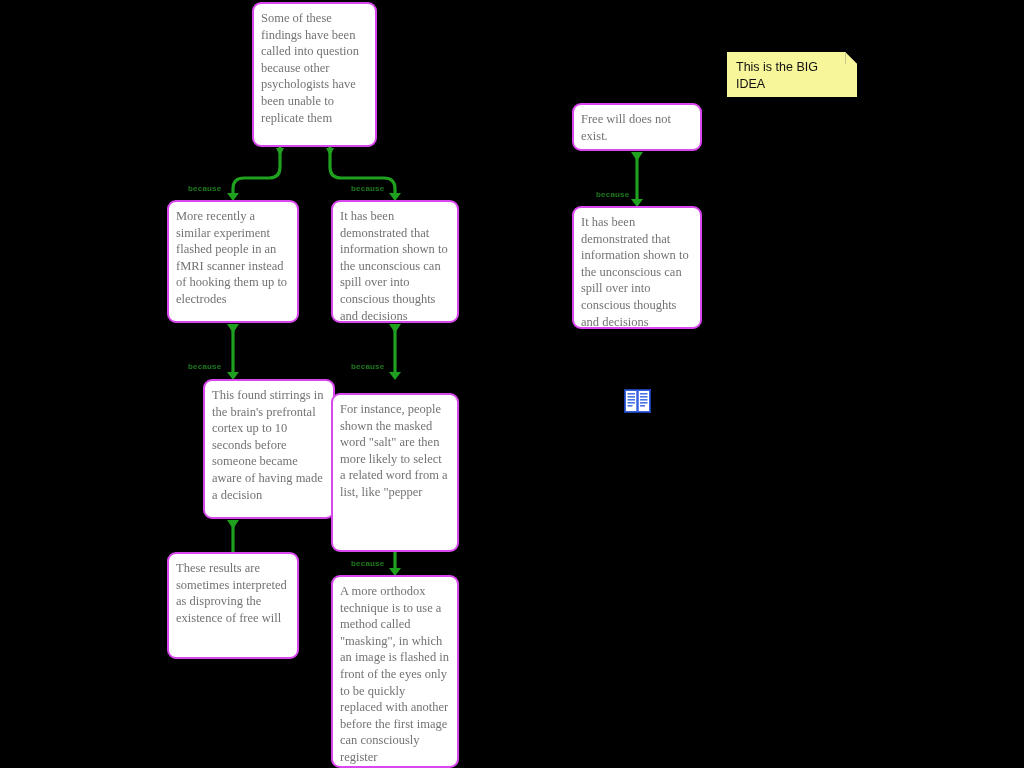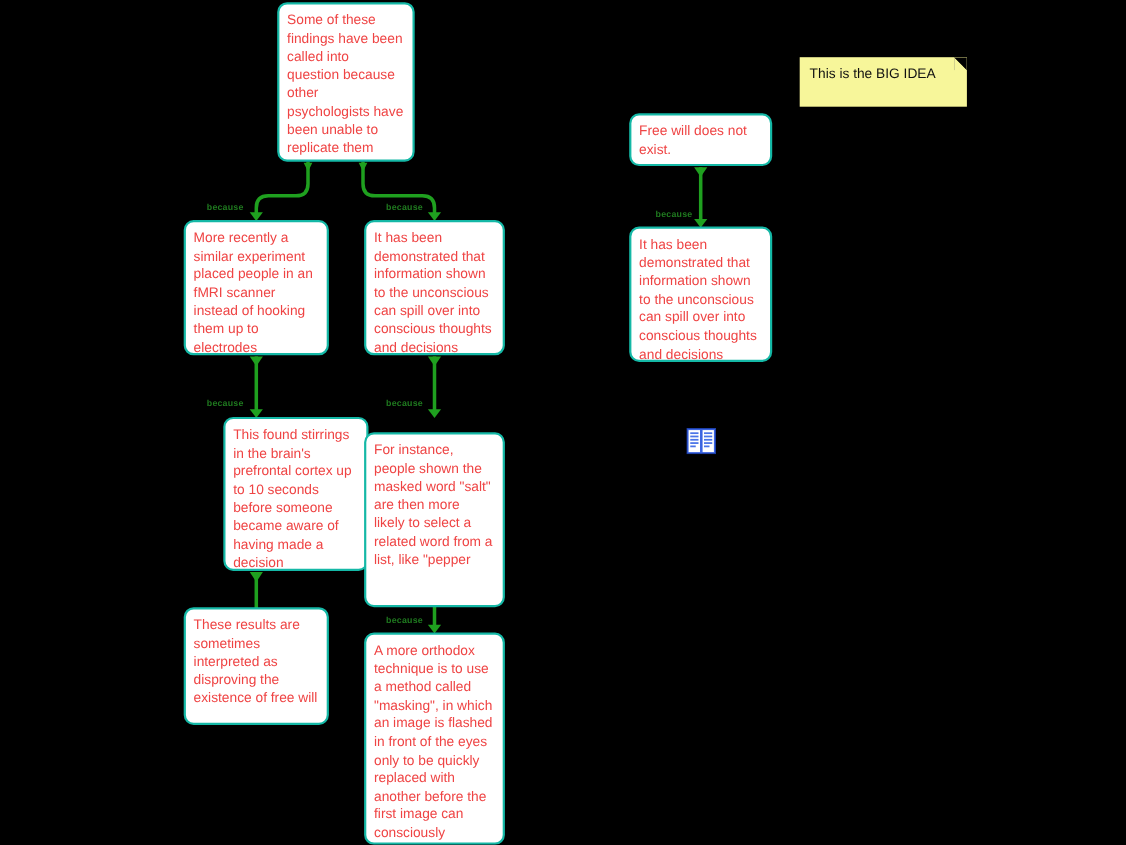--- a/index.html
+++ b/index.html
@@ -16,24 +16,24 @@
     position: relative;
     width: 1024px;
     height: 768px;
     background: #000000;
   }
   
   .node {
     position: absolute;
     box-sizing: border-box;
     background: #ffffff;
-    border: 2px solid #14b8a6;
+    border: 2px solid #d946ef;
     border-radius: 9px;
-    color: #ef4444;
-    font-family: Liberation Sans, sans-serif;
+    color: #737373;
+    font-family: Liberation Serif, serif;
     font-size: 12.5px;
     line-height: 16.6px;
     padding: 6px 8px 6px 7px;
     overflow: hidden;
     z-index: 5;
   }
   .node-text {
     display: block;
     white-space: pre-wrap;
     word-wrap: break-word;
@@ -157,21 +157,21 @@
   <span class="edge-label" style="left:351px; top:362px;">because</span>
   <span class="edge-label" style="left:188px; top:559px;">because</span>
   <span class="edge-label" style="left:351px; top:559px;">because</span>
   <span class="edge-label" style="left:596px; top:190px;">because</span>
 
   <div class="node" style="left:252px; top:2px; width:125px; height:145px;">
     <span class="node-text">Some of these findings have been called into question because other psychologists have been unable to replicate them</span>
   </div>
 
   <div class="node" style="left:167px; top:200px; width:132px; height:123px;">
-    <span class="node-text">More recently a similar experiment placed people in an fMRI scanner instead of hooking them up to electrodes</span>
+    <span class="node-text">More recently a similar experiment flashed people in an fMRI scanner instead of hooking them up to electrodes</span>
   </div>
 
   <div class="node" style="left:331px; top:200px; width:128px; height:123px;">
     <span class="node-text">It has been demonstrated that information shown to the unconscious can spill over into conscious thoughts and decisions</span>
   </div>
 
   <div class="node" style="left:167px; top:379px; width:132px; height:140px;margin-left:36px;">
     <span class="node-text">This found stirrings in the brain's prefrontal cortex up to 10 seconds before someone became aware of having made a decision</span>
   </div>
 
@@ -188,21 +188,21 @@
   </div>
 
   <div class="node" style="left:572px; top:103px; width:130px; height:48px;">
     <span class="node-text">Free will does not exist.</span>
   </div>
 
   <div class="node" style="left:572px; top:206px; width:130px; height:123px;">
     <span class="node-text">It has been demonstrated that information shown to the unconscious can spill over into conscious thoughts and decisions</span>
   </div>
 
-  <div class="sticky" style="left:727px; top:52px; width:152px; height:45px;">
+  <div class="sticky" style="left:727px; top:52px; width:130px; height:45px;">
     <span class="node-text">This is the BIG IDEA</span>
     <span class="sticky-fold"></span>
     <span class="sticky-fold-line"></span>
   </div>
 
   <span class="book-icon" style="left:624px; top:389px;">
     <svg width="27" height="24" viewBox="0 0 27 24">
       <rect x="0.5" y="0.5" width="26" height="23" fill="#3a63e0" stroke="#1c3ea8" stroke-width="1"></rect>
       <rect x="2" y="2" width="10.5" height="20" fill="#ffffff"></rect>
       <rect x="14.5" y="2" width="10.5" height="20" fill="#ffffff"></rect>

